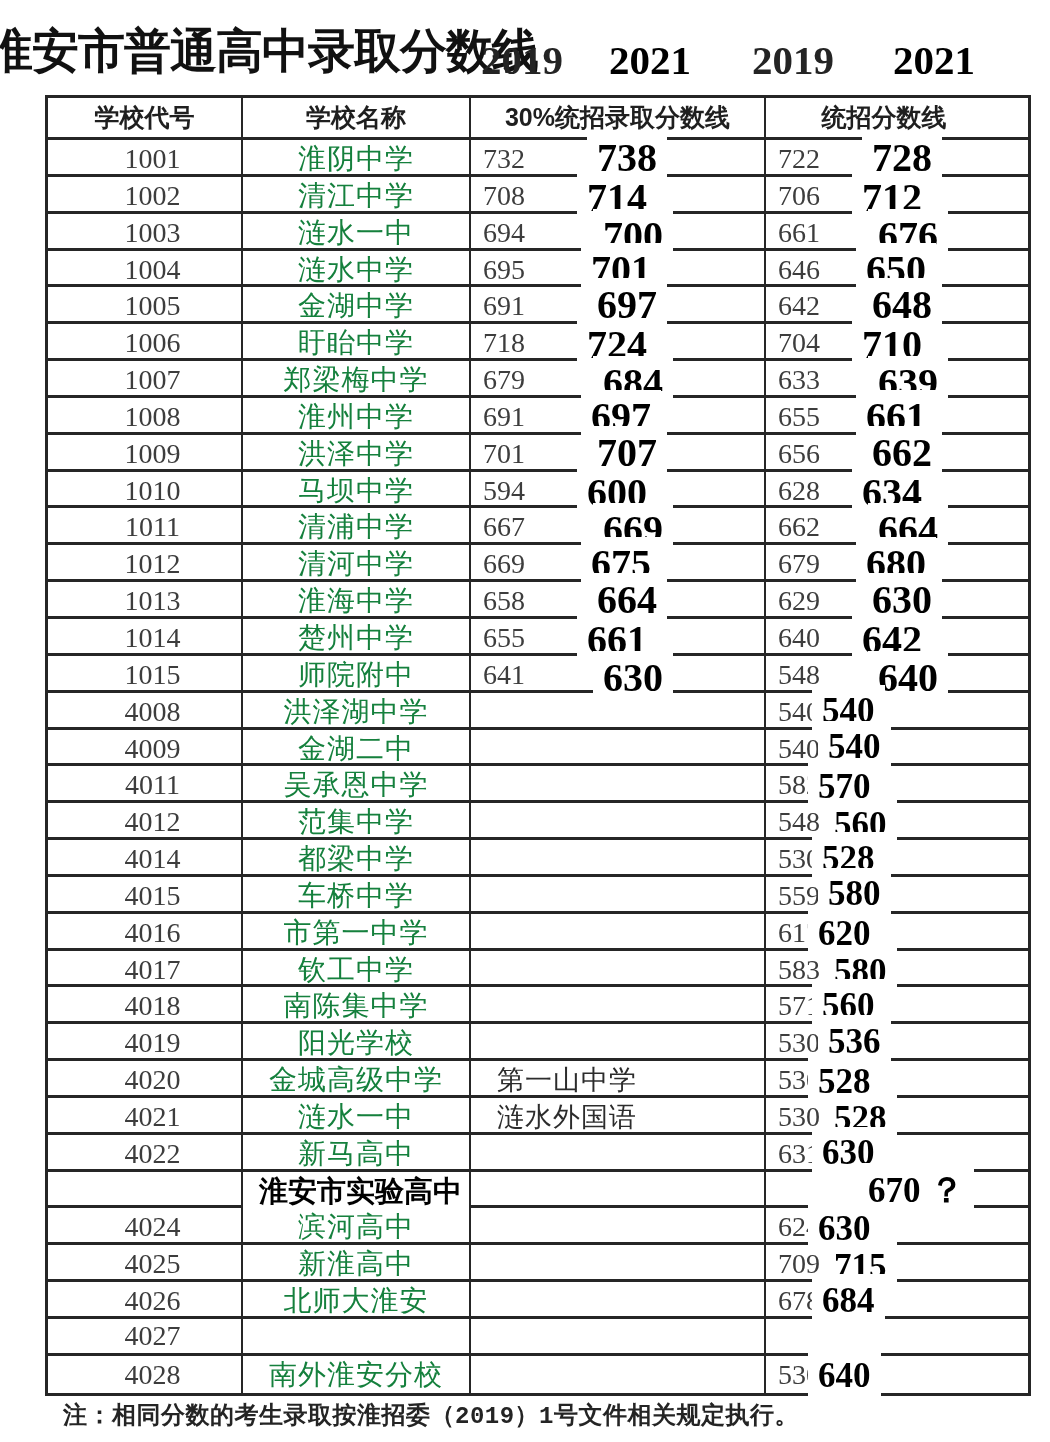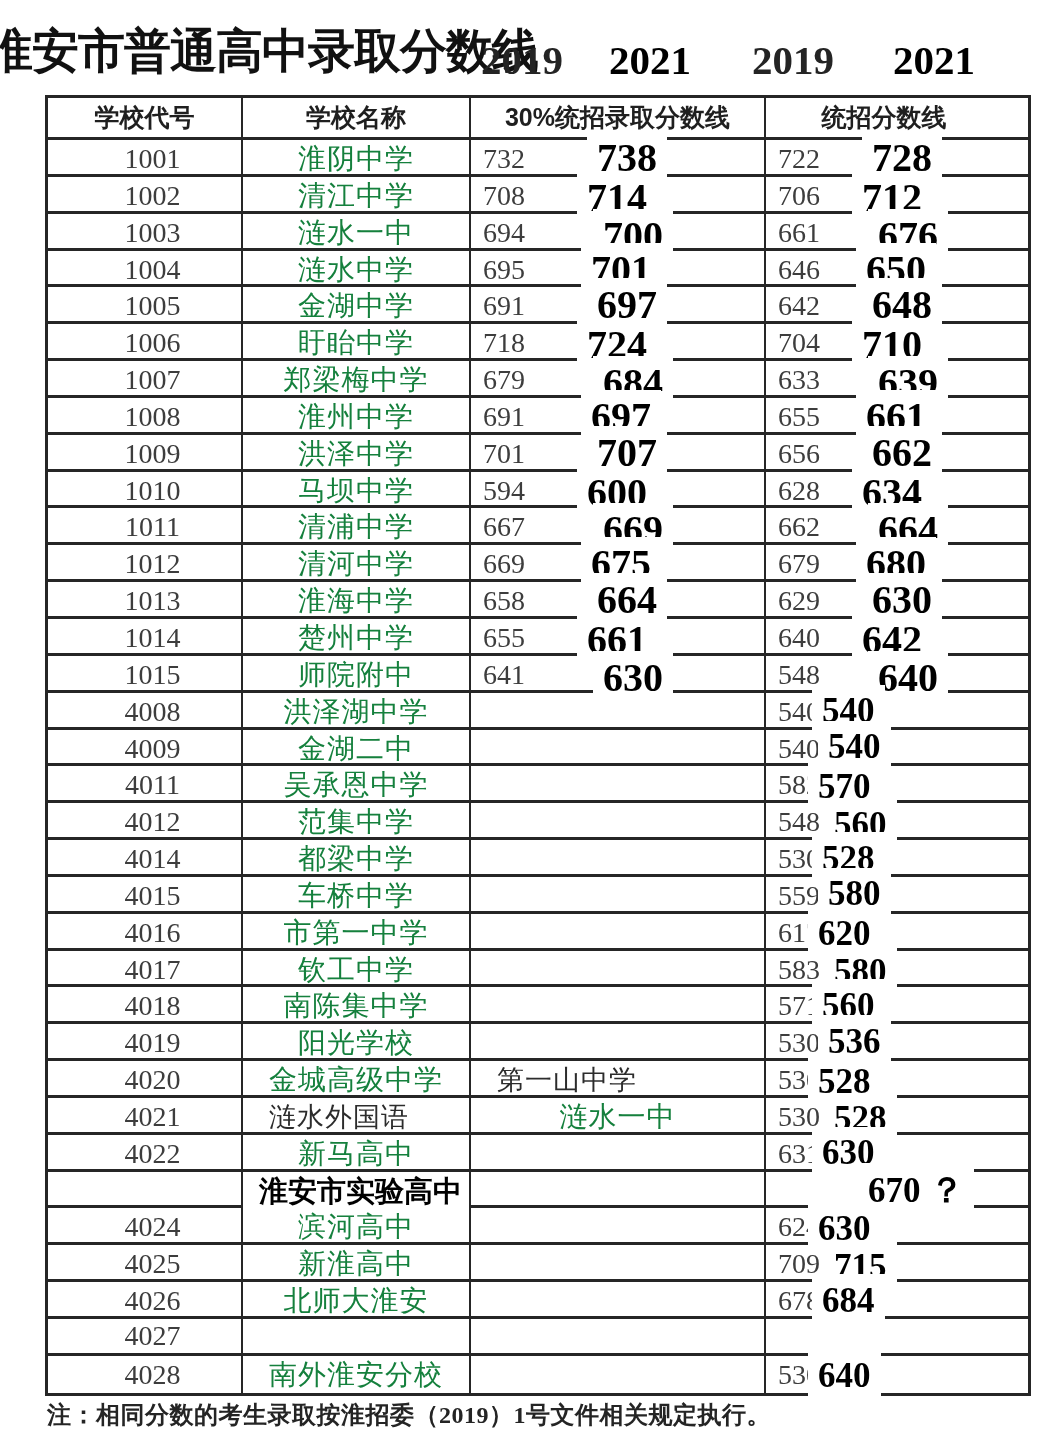--- a/index.html
+++ b/index.html
@@ -109,22 +109,22 @@
   .p.b{left:92px;font-size:40px;}
   .row.low .p.b{left:48px;font-size:35px;}
   .row.emph .p.b{left:88px;font-size:35px;}
   
   .rows .row:nth-child(4n+1) .p{transform:translate(4px,-2px);}
   .rows .row:nth-child(4n+2) .p{transform:translate(-6px,1px);}
   .rows .row:nth-child(4n+3) .p{transform:translate(10px,2px);}
   .rows .row:nth-child(4n) .p{transform:translate(-2px,-1px);}
   
   .note{
-    position:absolute;left:47px;top:1399px;
-    font-family:Liberation Serif, serif;
+    position:absolute;left:63px;top:1399px;
+    font-family:Liberation Mono, monospace;
     font-size:24px;color:#242424;font-weight:bold;
     letter-spacing:0.5px;
   }
 </style>
 </head>
 <body>
 
 <div class="title-wrap">
   <div class="main-title">淮安市普通高中录取分数线</div>
   <span class="year y1">2019</span>
@@ -417,24 +417,24 @@
         <div class="c">
           <span class="alt-name">第一山中学</span>
         </div>
         <div class="c">
           <span class="v19">530</span>
           <span class="p b">528</span>
         </div>
       </div>
       <div class="grid-row row low">
         <div class="c code">4021</div>
+        <div class="c name">涟水一中</div>
         <div class="c">
           <span class="alt-name">涟水外国语</span>
         </div>
-        <div class="c name">涟水一中</div>
         <div class="c">
           <span class="v19">530</span>
           <span class="p b">528</span>
         </div>
       </div>
       <div class="grid-row row low">
         <div class="c code">4022</div>
         <div class="c name">新马高中</div>
         <div class="c"></div>
         <div class="c">

